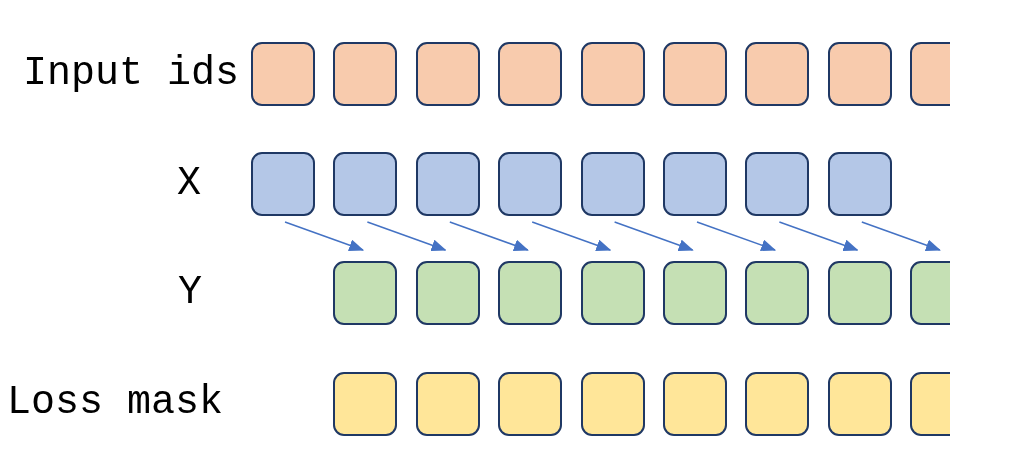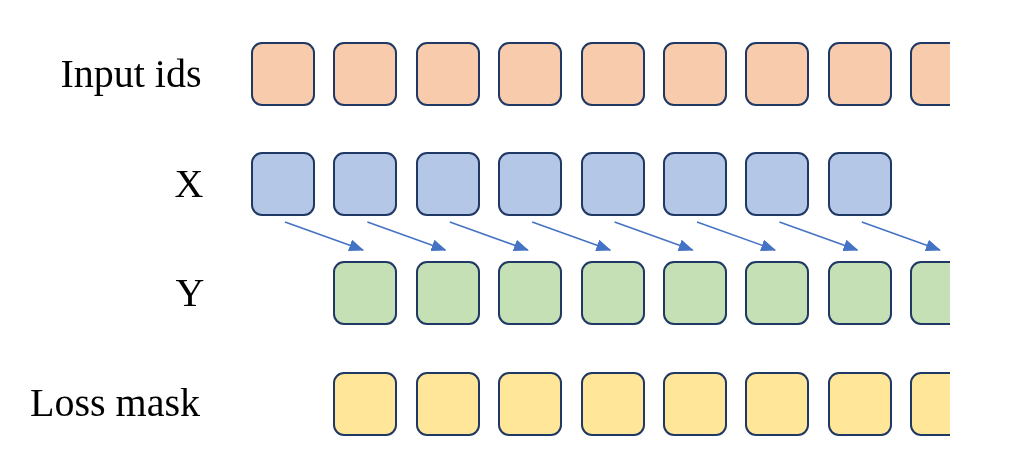--- a/index.html
+++ b/index.html
@@ -6,21 +6,21 @@
     margin: 0;
     padding: 0;
     background: #ffffff;
   }
   .canvas {
     position: relative;
     width: 950px;
     height: 464px;
     background: #ffffff;
     overflow: hidden;
-    font-family: Liberation Serif, serif;
+    font-family: Liberation Mono, monospace;
     border-radius: 26px;
   }
   .arrows-layer {
     position: absolute;
     left: 0;
     top: 0;
     width: 1030px;
     height: 464px;
     pointer-events: none;
   }

